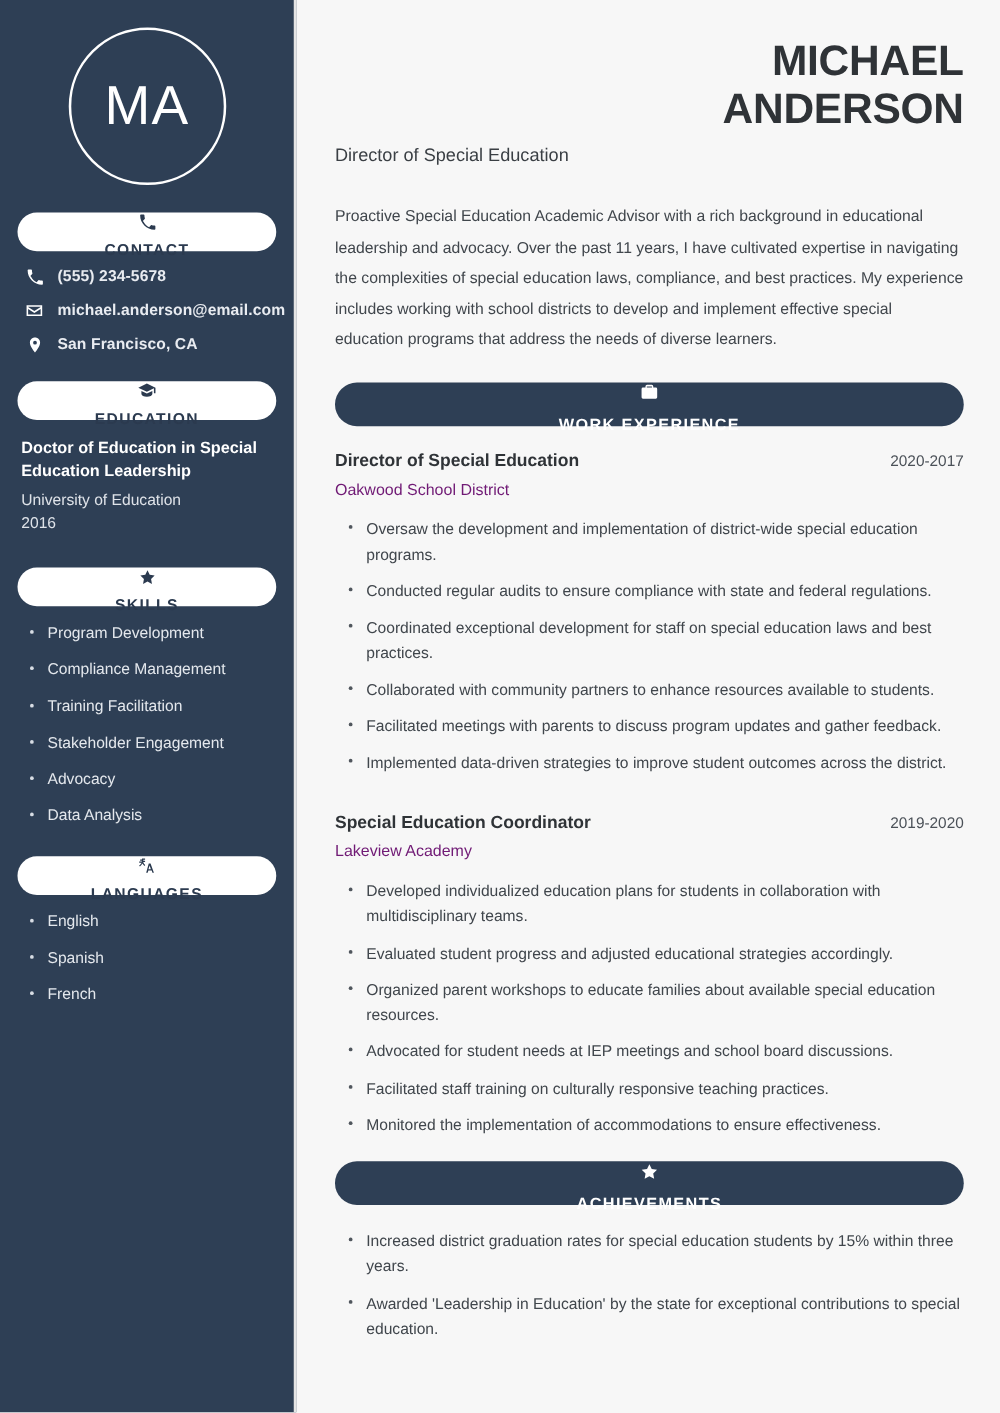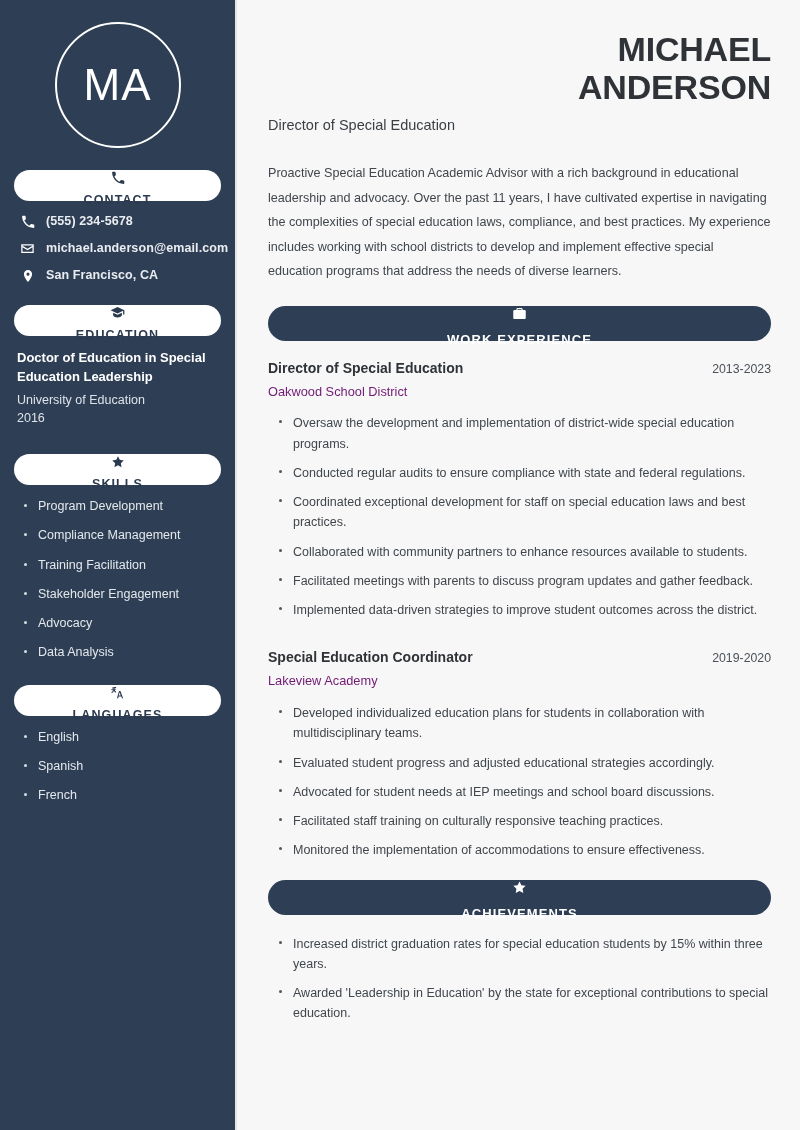--- a/index.html
+++ b/index.html
@@ -379,21 +379,21 @@
         <svg viewBox="0 0 24 24" width="15" height="15" fill="#ffffff">
             <path d="M9 3h6a2 2 0 0 1 2 2v1.5h3.2A1.8 1.8 0 0 1 22 8.3V19a1.8 1.8 0 0 1-1.8 1.8H3.8A1.8 1.8 0 0 1 2 19V8.3a1.8 1.8 0 0 1 1.8-1.8H7V5a2 2 0 0 1 2-2zm6.3 3.5V5.2H8.7v1.3h6.6z"></path>
           </svg>
       </span>
       <span class="bar-label">WORK EXPERIENCE</span>
     </div>
 
     <div class="job">
       <div class="job-head">
         <span class="job-role">Director of Special Education</span>
-        <span class="job-dates">2013-2023</span>
+        <span class="job-dates">2020-2017</span>
       </div>
       <div class="job-org">Oakwood School District</div>
       <ul class="bullets">
         <li>Oversaw the development and implementation of district-wide special education programs.</li>
         <li>Conducted regular audits to ensure compliance with state and federal regulations.</li>
         <li>Coordinated exceptional development for staff on special education laws and best practices.</li>
         <li>Collaborated with community partners to enhance resources available to students.</li>
         <li>Facilitated meetings with parents to discuss program updates and gather feedback.</li>
         <li>Implemented data-driven strategies to improve student outcomes across the district.</li>
       </ul>
@@ -403,20 +403,21 @@
 
     <div class="job">
       <div class="job-head">
         <span class="job-role">Special Education Coordinator</span>
         <span class="job-dates">2019-2020</span>
       </div>
       <div class="job-org">Lakeview Academy</div>
       <ul class="bullets">
         <li>Developed individualized education plans for students in collaboration with multidisciplinary teams.</li>
         <li>Evaluated student progress and adjusted educational strategies accordingly.</li>
+        <li>Organized parent workshops to educate families about available special education resources.</li>
         <li>Advocated for student needs at IEP meetings and school board discussions.</li>
         <li>Facilitated staff training on culturally responsive teaching practices.</li>
         <li>Monitored the implementation of accommodations to ensure effectiveness.</li>
       </ul>
     </div>
 
     <div class="achievements-wrap">
       <div class="section-bar">
         <span class="bar-icon">
           <svg viewBox="0 0 24 24" width="15" height="15" fill="#ffffff">

